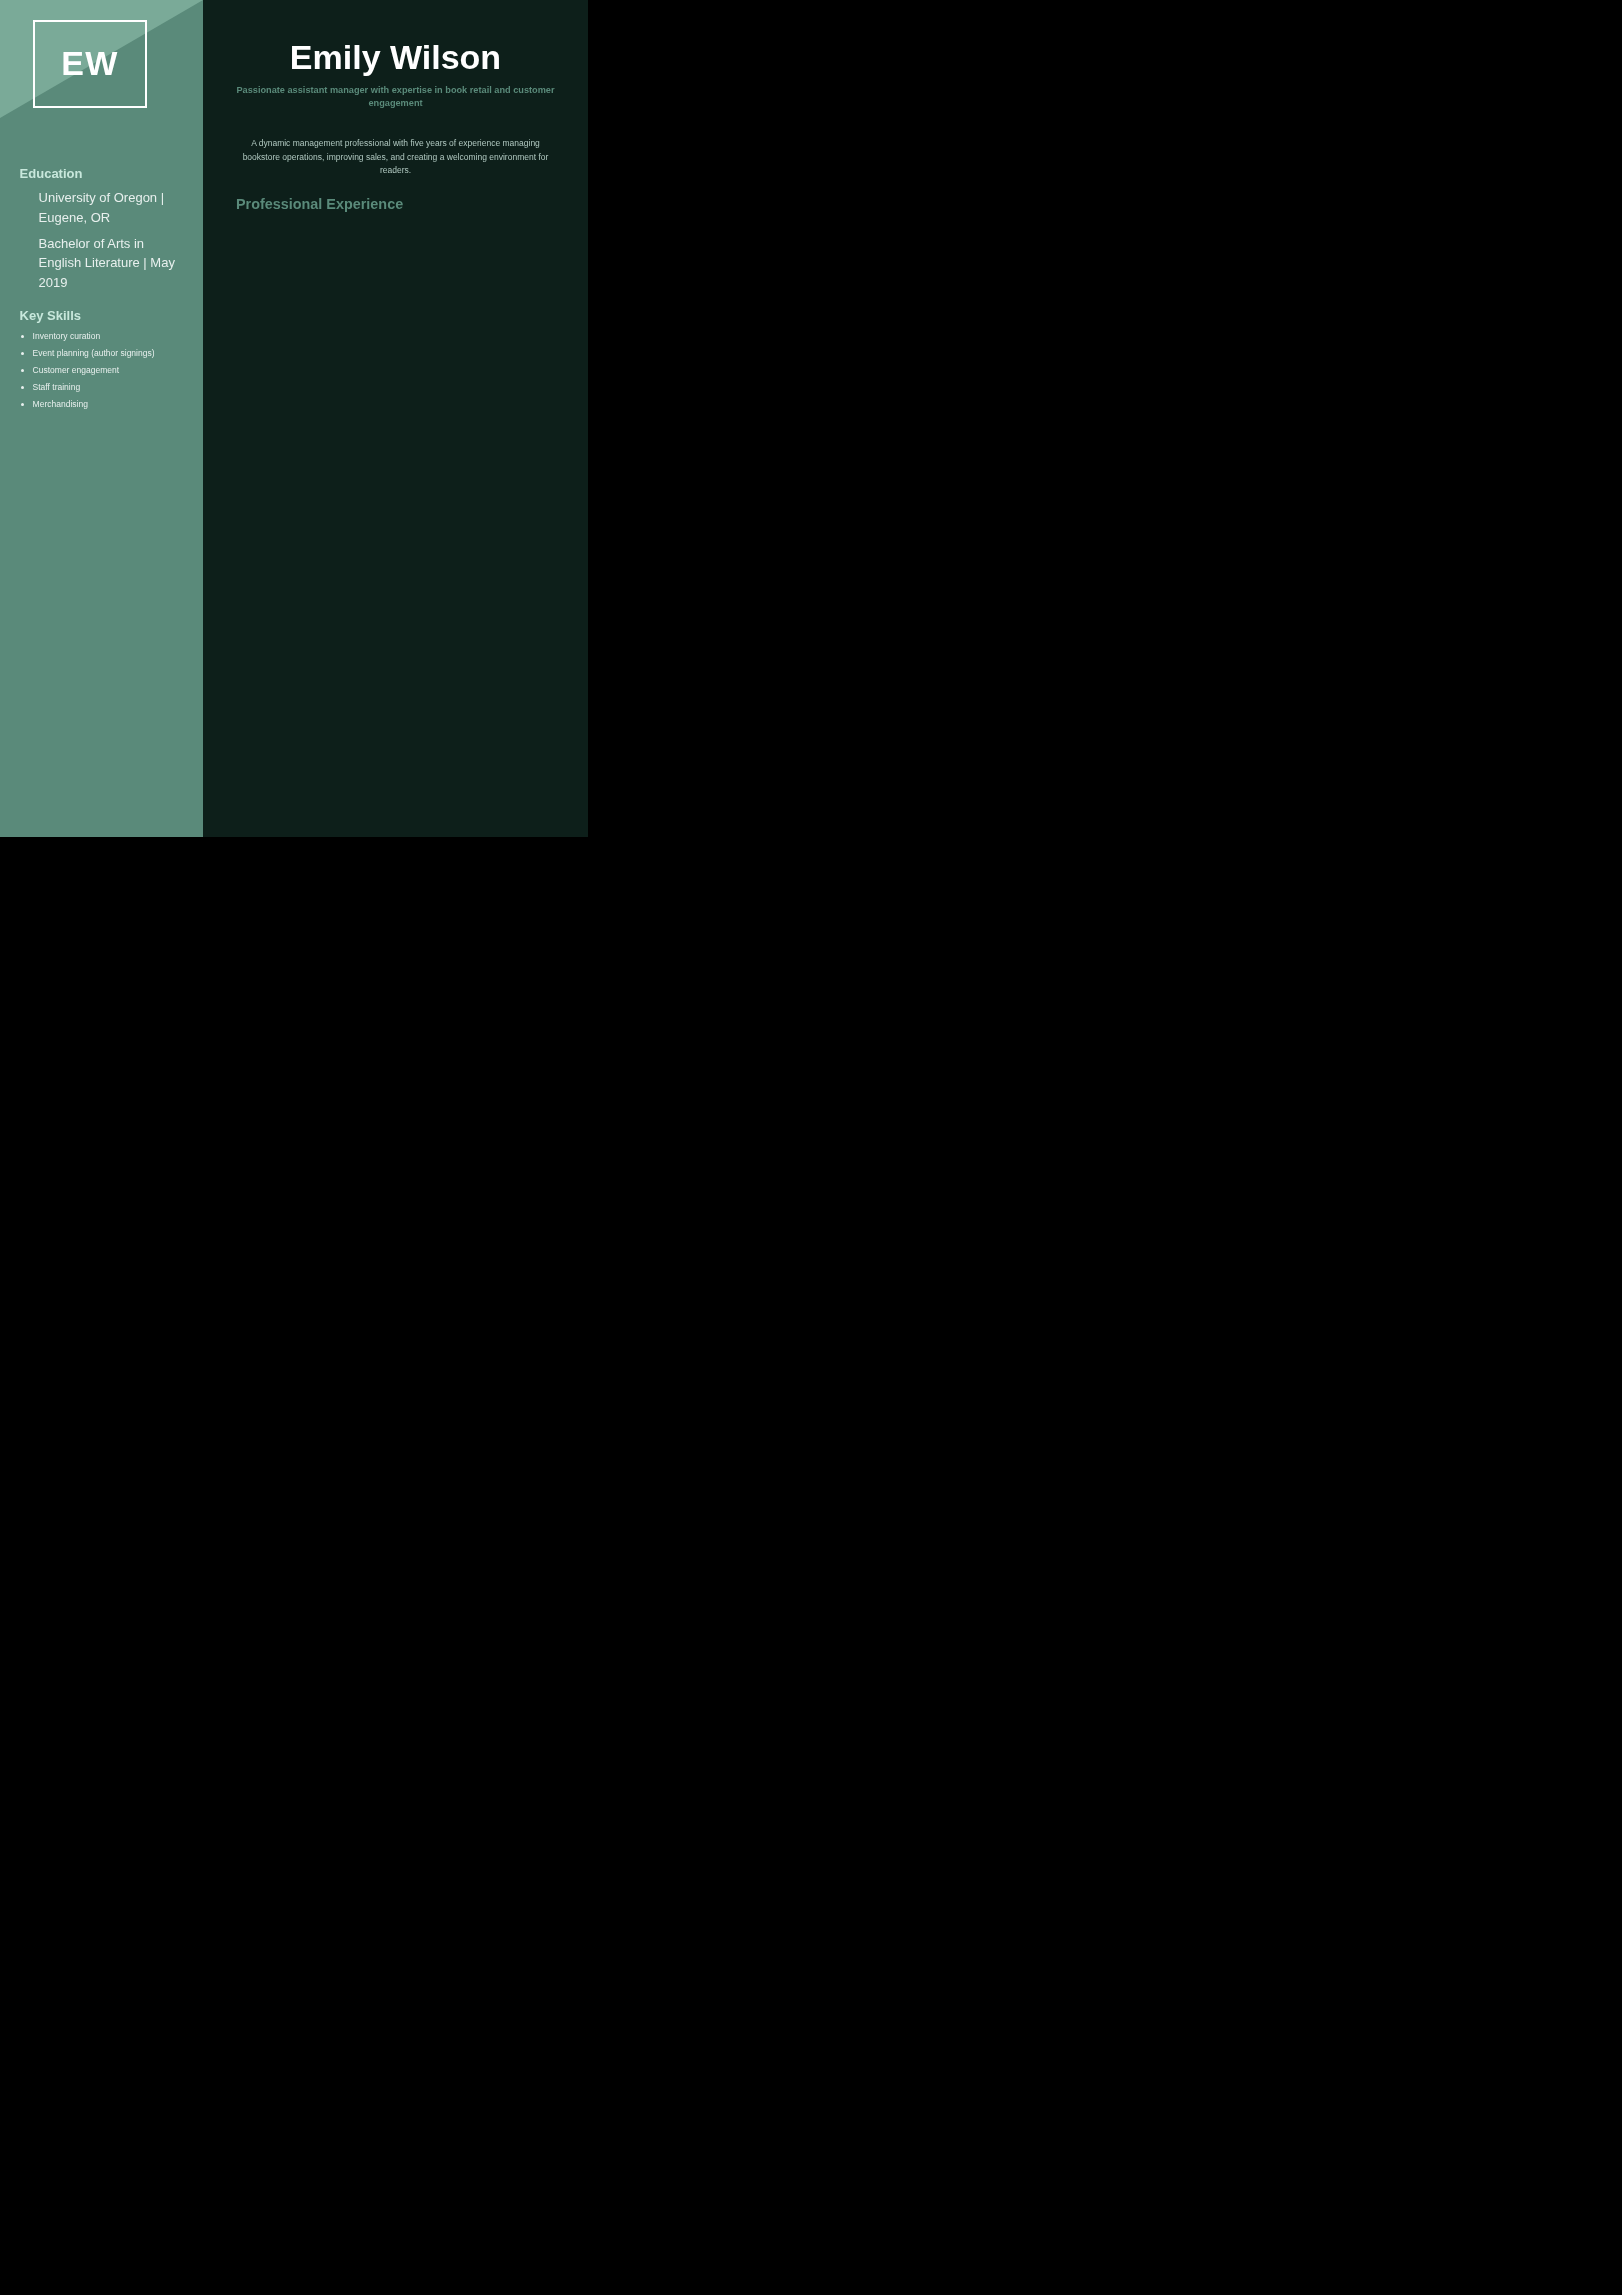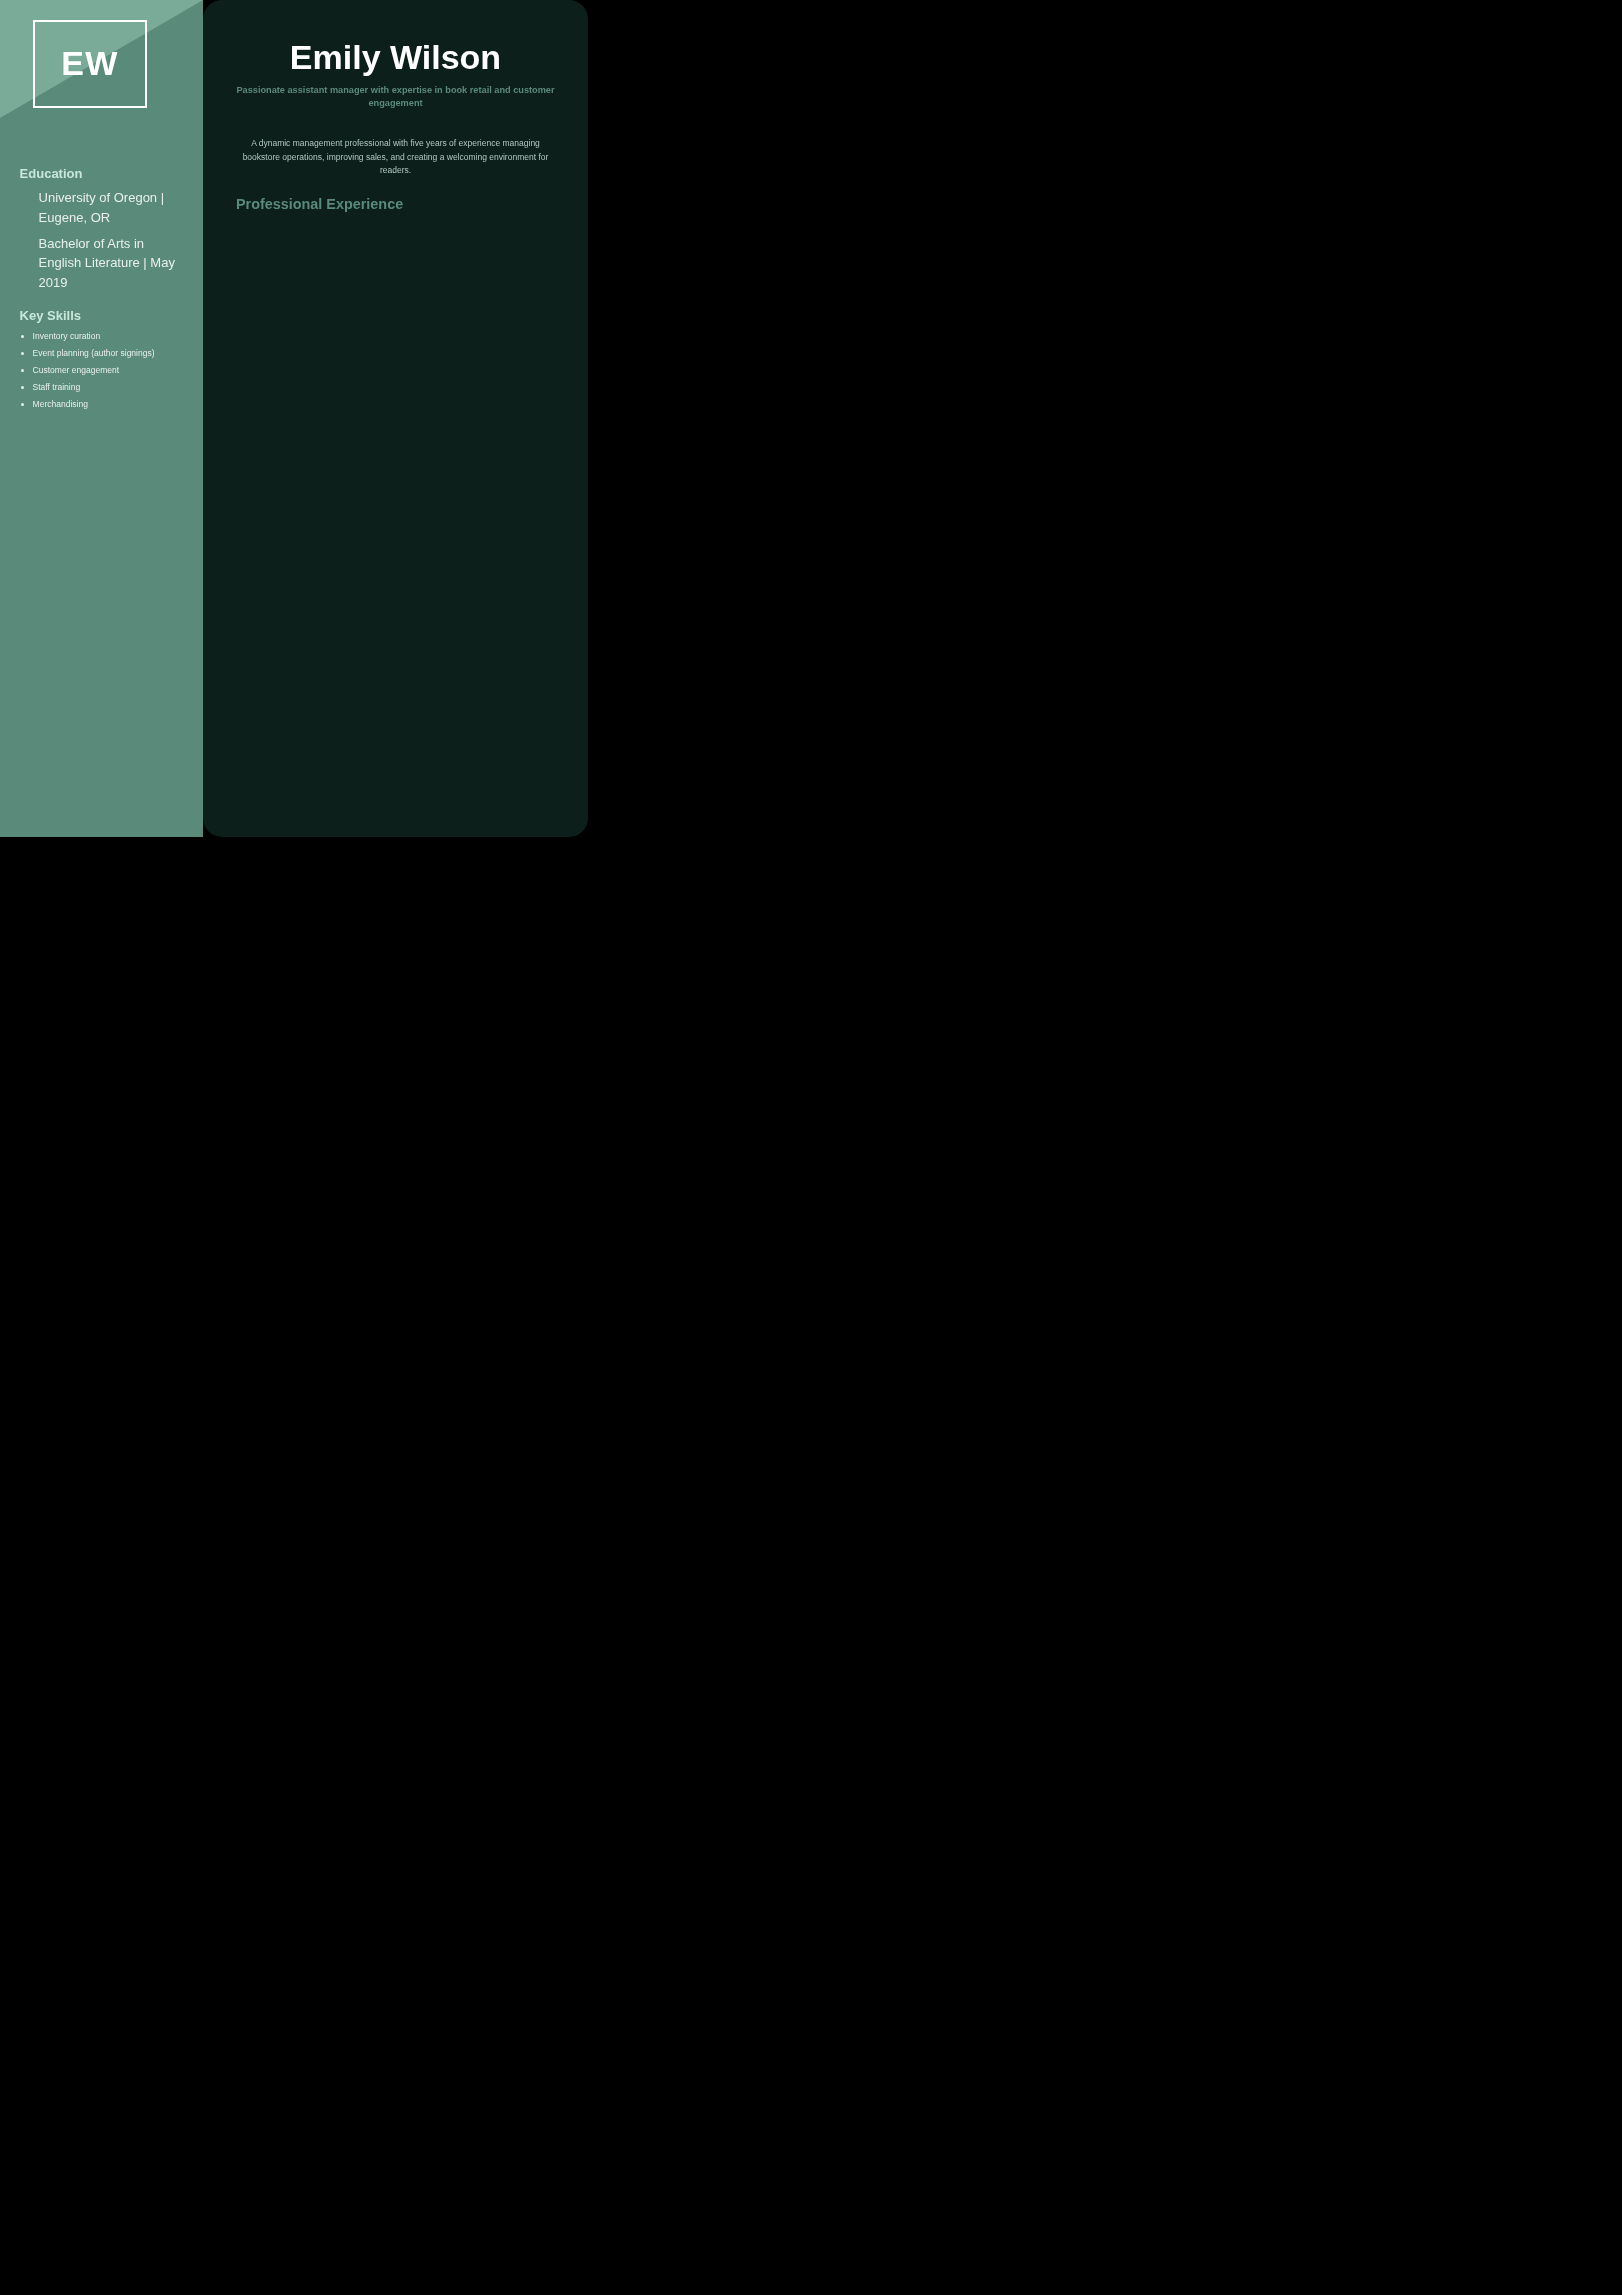--- a/index.html
+++ b/index.html
@@ -121,21 +121,20 @@
       margin-bottom: 5.2px;
       line-height: 1.4;
     }
 
     
     .main-content {
       flex: 1;
       background: #0d1f1a;
       padding: 39px 33px 26px 33px;
       min-height: 837px;
-      border-radius: 19px;
     }
 
     .name-title {
       font-size: 34px;
       font-weight: bold;
       color: #fff;
       text-align: center;
       margin-bottom: 7.8px;
       line-height: 1.1;
     }

